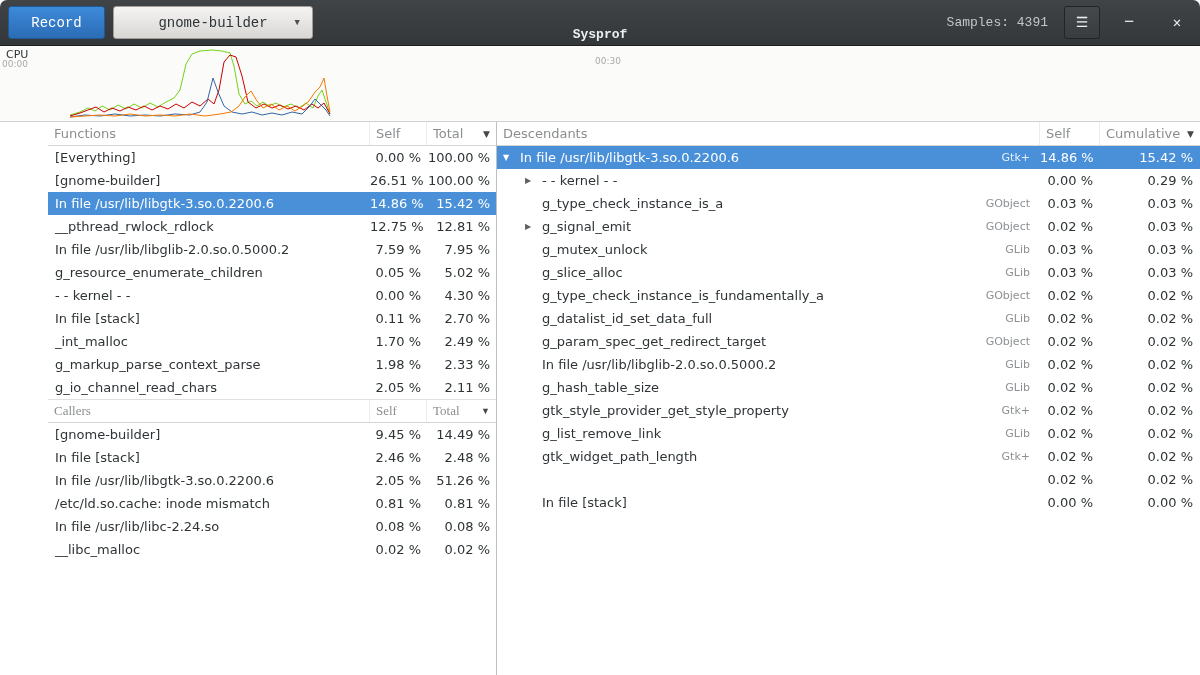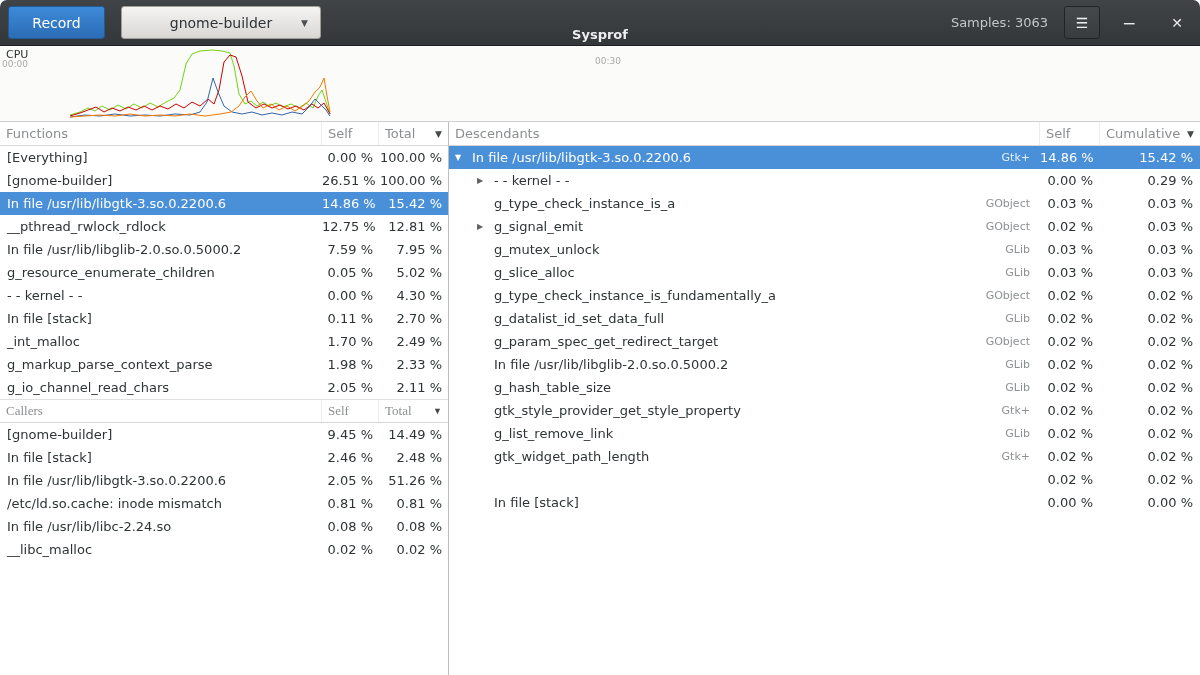--- a/index.html
+++ b/index.html
@@ -5,24 +5,25 @@
   * { margin:0; padding:0; box-sizing:border-box; }
   html,body { width:1200px; height:675px; overflow:hidden; }
   body {
     font-family:"DejaVu Sans","Liberation Sans",sans-serif;
     font-size:13px; color:#2e3436; background:#fff;
   }
 
   
   .headerbar {
     height:46px; position:relative;
-    display:flex; align-items:center; gap:16px; padding:0 8px;
+    display:flex; align-items:center; gap:8px; padding:0 8px;
     background:linear-gradient(#404447,#33373a);
     border-bottom:1px solid #1d2021;
     border-radius:7px 7px 0 0;
+    font-family:Liberation Mono, monospace;
   }
   .btn { cursor:default; }
   .record-btn {
     width:97px; height:33px; border-radius:3px;
     background:linear-gradient(#3d8ada,#2b6cb5);
     border:1px solid #1f5a96; color:#fff; font-size:14px;
     display:flex; align-items:center; justify-content:center;
   }
   .process-btn {
     width:200px; height:33px; border-radius:3px; position:relative;
@@ -56,21 +57,21 @@
   .cpu-graph {
     height:76px; position:relative; background:#fbfbfa;
     border-bottom:1px solid #cfcfcf;
   }
   .cpu-graph .cpu-label { position:absolute; left:6px; top:2px; font-size:11px; color:#2e3436; }
   .cpu-graph .t0 { position:absolute; left:2px; top:13px; font-size:9px; color:#a9a9a9; }
   .cpu-graph .t30 { position:absolute; left:595px; top:10px; font-size:9px; color:#a9a9a9; }
   .cpu-graph svg { position:absolute; left:0; top:0; }
 
   
-  .main { display:flex; height:553px; }
+  .main { display:flex; height:553px;margin-left:48px; }
   .left-panel { width:449px; border-right:1px solid #bfbfbf; background:#fff; }
   .right-panel { flex:1; background:#fff; }
 
   .col-header {
     display:flex; height:24px; background:#fff;
     border-bottom:1px solid #d6d6d6; color:#8b8e90; font-size:13px;
   }
   .col-header.topline { border-top:1px solid #e0e0e0;font-family:Liberation Serif, serif; }
   .hcell { display:flex; align-items:center; padding:0 6px; border-right:1px solid #ececec; overflow:hidden; white-space:nowrap; }
   .hcell:last-child { border-right:none; }
@@ -109,21 +110,21 @@
     <div class="btn record-btn">Record</div>
     <div class="btn process-btn">
       <span>gnome-builder</span>
       <span class="caret">▼</span>
     </div>
     <div class="titlebox">
       <div class="title">Sysprof</div>
       <div class="subtitle">[Memory Capture] - 01/17/2017 07:21:52 AM</div>
     </div>
     <div class="hb-right">
-      <span class="samples">Samples: 3063</span>
+      <span class="samples">Samples: 4391</span>
       <div class="btn menu-btn">
         <span>☰</span>
       </div>
       <div class="btn win-btn min-btn">
         <span>−</span>
       </div>
       <div class="btn win-btn close-btn">
         <span>✕</span>
       </div>
     </div>

